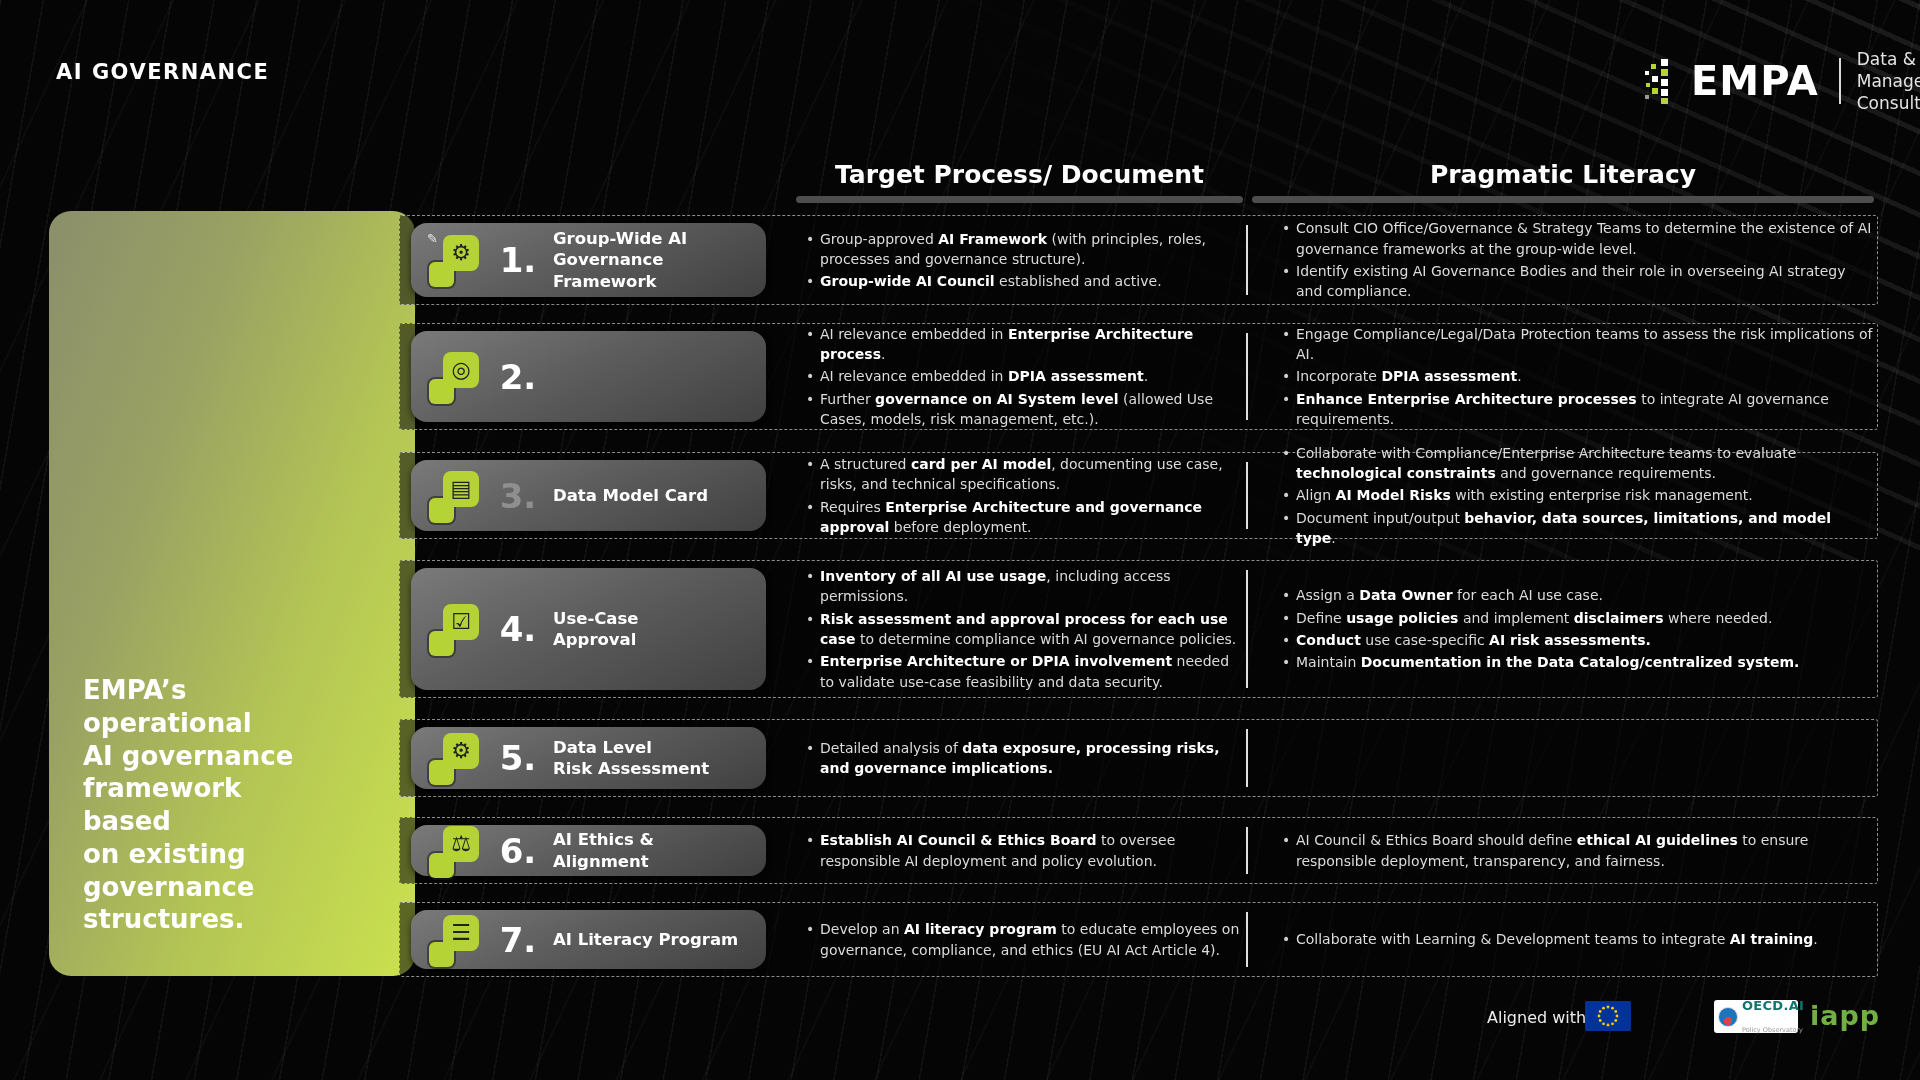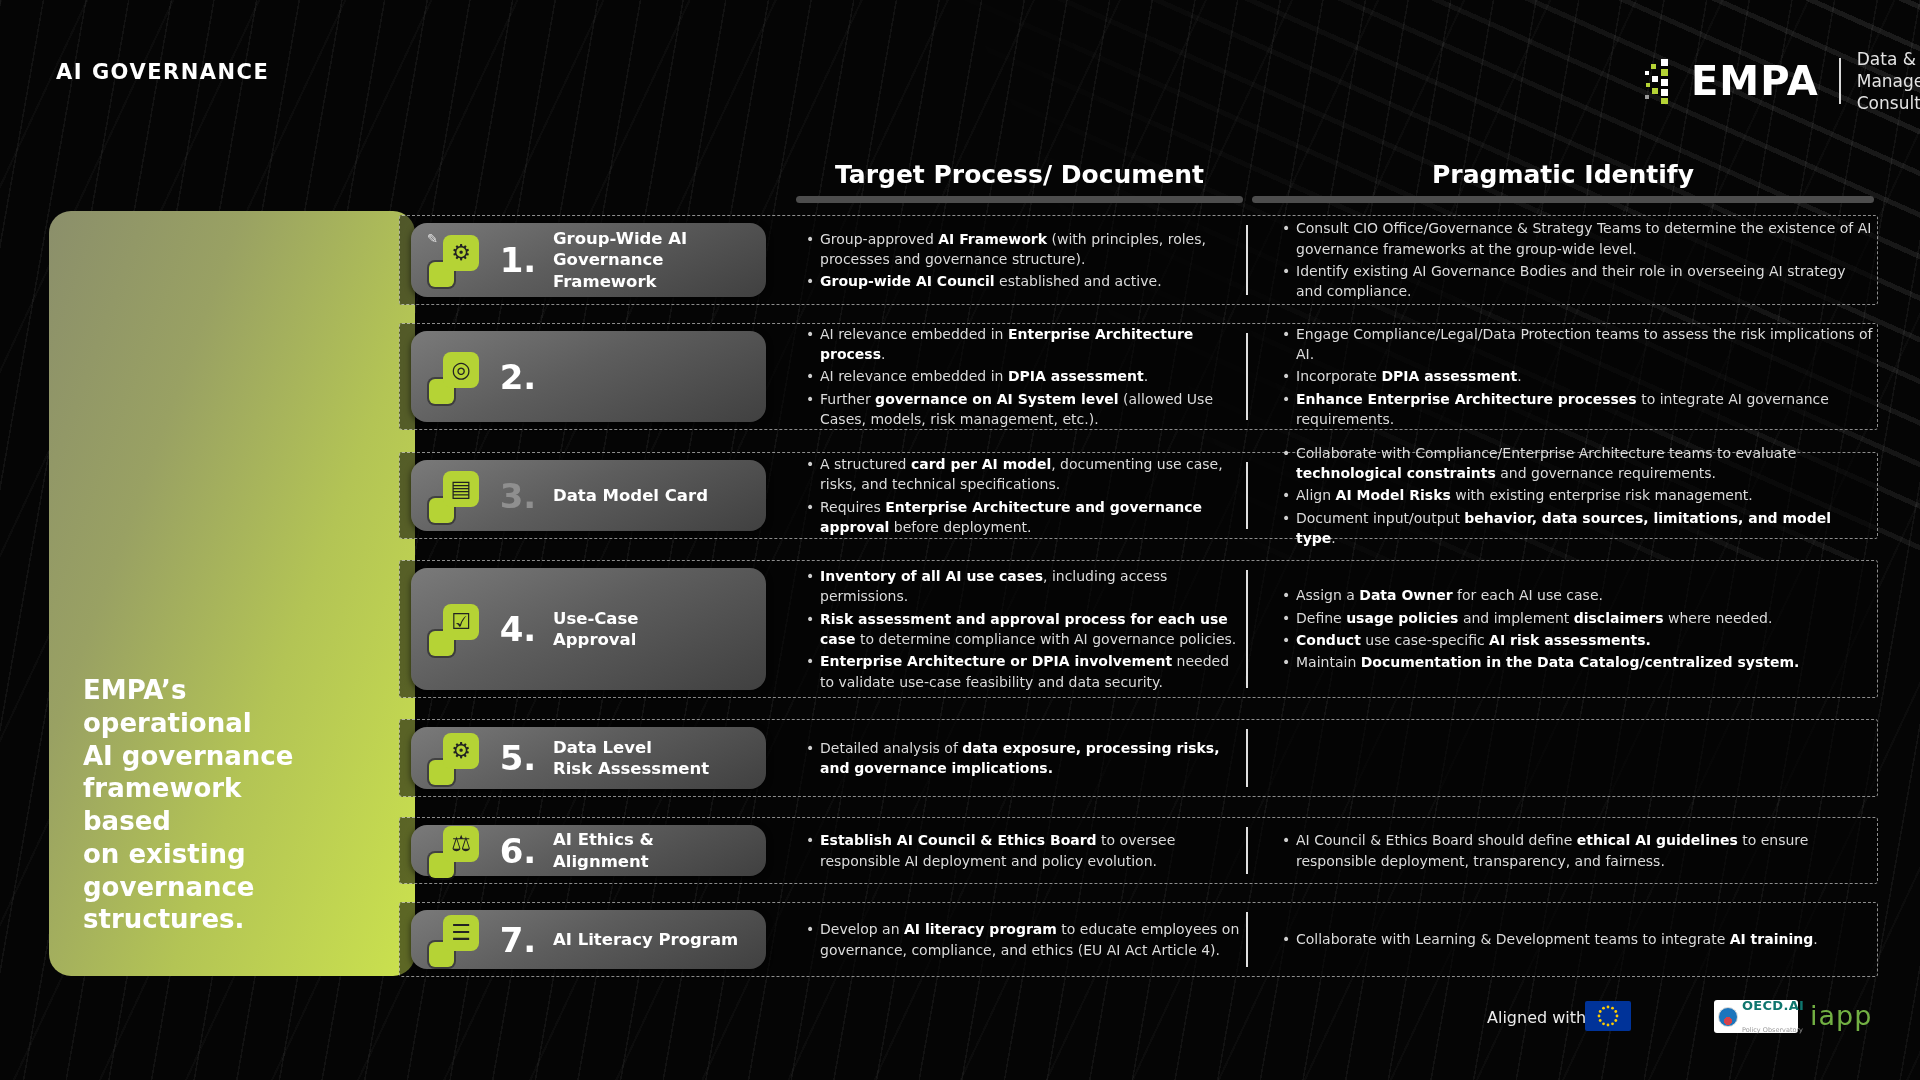--- a/index.html
+++ b/index.html
@@ -77,21 +77,21 @@
   
   .aligned-label { position:absolute; left:1487px; top:1008px; color:#ececec; font-size:16px; }
   .eu-flag { position:absolute; left:1585px; top:1001px; width:46px; height:30px; border-radius:2px; overflow:hidden; }
   .oecd-box { position:absolute; left:1714px; top:1000px; width:84px; height:33px; background:#fff; border-radius:3px;
               display:flex; align-items:center; gap:4px; padding:2px 4px; }
   .oecd-circle { width:20px; height:20px; border-radius:50%; flex:0 0 20px;
                  background:radial-gradient(circle at 50% 72%, #d6434b 0 26%, #1c75bc 27%); border:1px solid #d7d7d7; }
   .oecd-texts { display:flex; flex-direction:column; line-height:1; }
   .oecd-name { color:#0f766e; font-size:13px; font-weight:bold; letter-spacing:.3px; }
   .oecd-sub  { color:#9a9a9a; font-size:6.5px; margin-top:15px; }
-  .iapp-label { position:absolute; left:1810px; top:1000px; color:#72b043; font-size:27px; font-weight:normal; letter-spacing:1px; }
+  .iapp-label { position:absolute; left:1810px; top:1000px; color:#72b043; font-size:27px; font-weight:bold; letter-spacing:1px; }
 </style>
 </head>
 <body>
 
 <div id="page">
   <div id="diag-bands"></div>
 
   <div class="slide-title">AI GOVERNANCE</div>
 
   <div class="logo">
@@ -120,21 +120,21 @@
 operational
 AI governance
 framework based
 on existing
 governance
 structures.</div>
   </div>
 
   <div class="colhead" style="left:796px; width:447px;">Target Process/ Document</div>
   <div class="colbar" style="left:796px; width:447px;"></div>
-  <div class="colhead" style="left:1252px; width:622px;">Pragmatic Identify</div>
+  <div class="colhead" style="left:1252px; width:622px;">Pragmatic Literacy</div>
   <div class="colbar" style="left:1252px; width:622px;"></div>
 
   <div id="rows-container">
       <div class="frow" style="top: 215px; height: 90px;">
         <div class="step-card">
           <div class="step-icon">
             <div class="sq-small"></div>
             <div class="sq-big"></div>
             <div class="icon-glyph">⚙</div>
             <div class="icon-glyph2">✎</div>
@@ -213,21 +213,21 @@
             <div class="sq-small"></div>
             <div class="sq-big"></div>
             <div class="icon-glyph">☑</div>
           </div>
           <div class="step-num">4.</div>
           <div class="step-title">Use-Case
 Approval</div>
         </div>
         <div class="rowcol col-target">
           <ul class="bullets">
-            <li><b>Inventory of all AI use cases</b>, including access permissions.</li>
+            <li><b>Inventory of all AI use usage</b>, including access permissions.</li>
             <li><b>Risk assessment and approval process for each use case</b> to determine compliance with AI governance policies.</li>
             <li><b>Enterprise Architecture or DPIA involvement</b> needed to validate use-case feasibility and data security.</li>
           </ul>
         </div>
         <div class="vline"></div>
         <div class="rowcol col-pragmatic">
           <ul class="bullets">
             <li>Assign a <b>Data Owner</b> for each AI use case.</li>
             <li>Define <b>usage policies</b> and implement <b>disclaimers</b> where needed.</li>
             <li><b>Conduct</b> use case-specific <b>AI risk assessments.</b></li>

